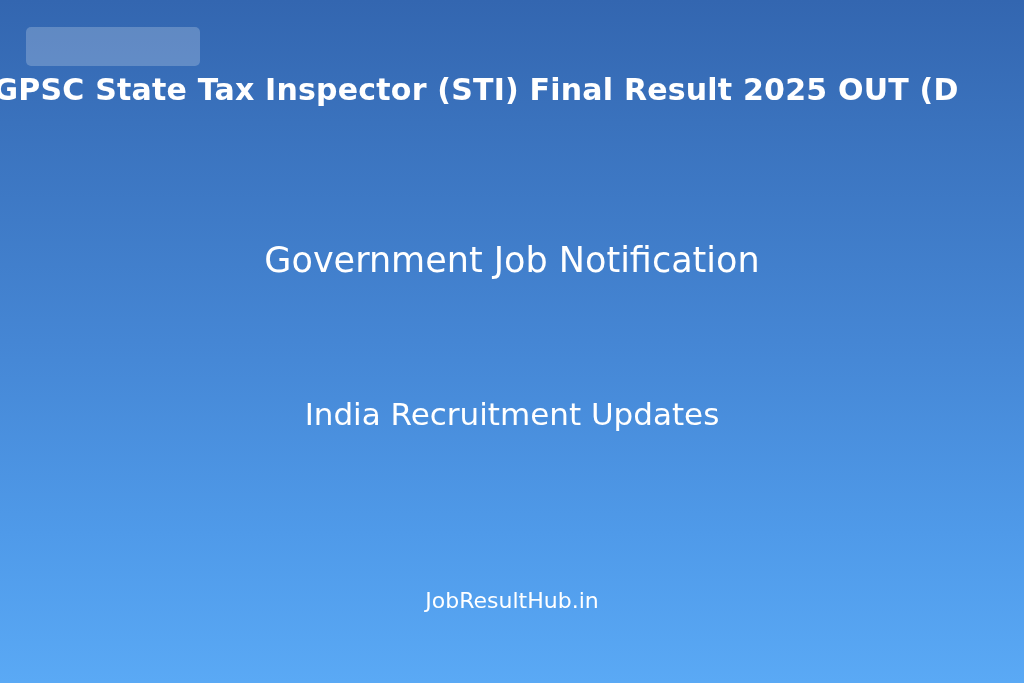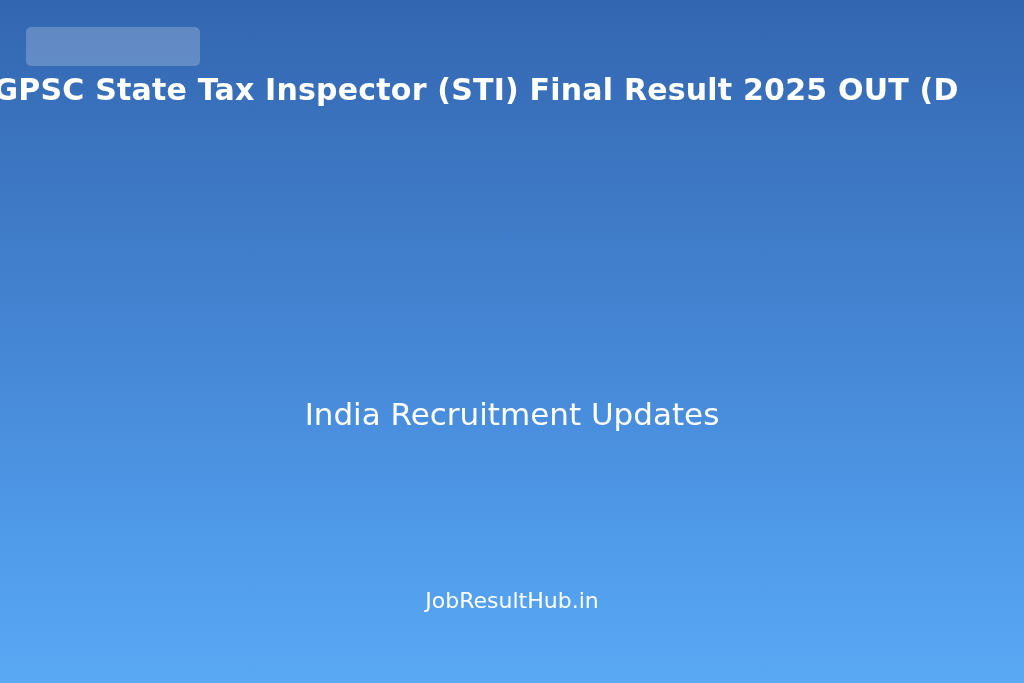--- a/index.html
+++ b/index.html
@@ -130,20 +130,23 @@
 <body>
 
 <div class="banner-canvas">
 
   <div class="logo-placeholder"></div>
 
   <div class="headline-row">
     <div class="headline">GPSC State Tax Inspector (STI) Final Result 2025 OUT (D</div>
   </div>
 
+  <div class="subtitle-primary-row">
+    <div class="subtitle-primary">Government Job Notification</div>
+  </div>
 
   <div class="subtitle-secondary-row">
     <div class="subtitle-secondary">India Recruitment Updates</div>
   </div>
 
   <div class="footer-row">
     <div class="footer-site">JobResultHub.in</div>
   </div>
 
 </div>

